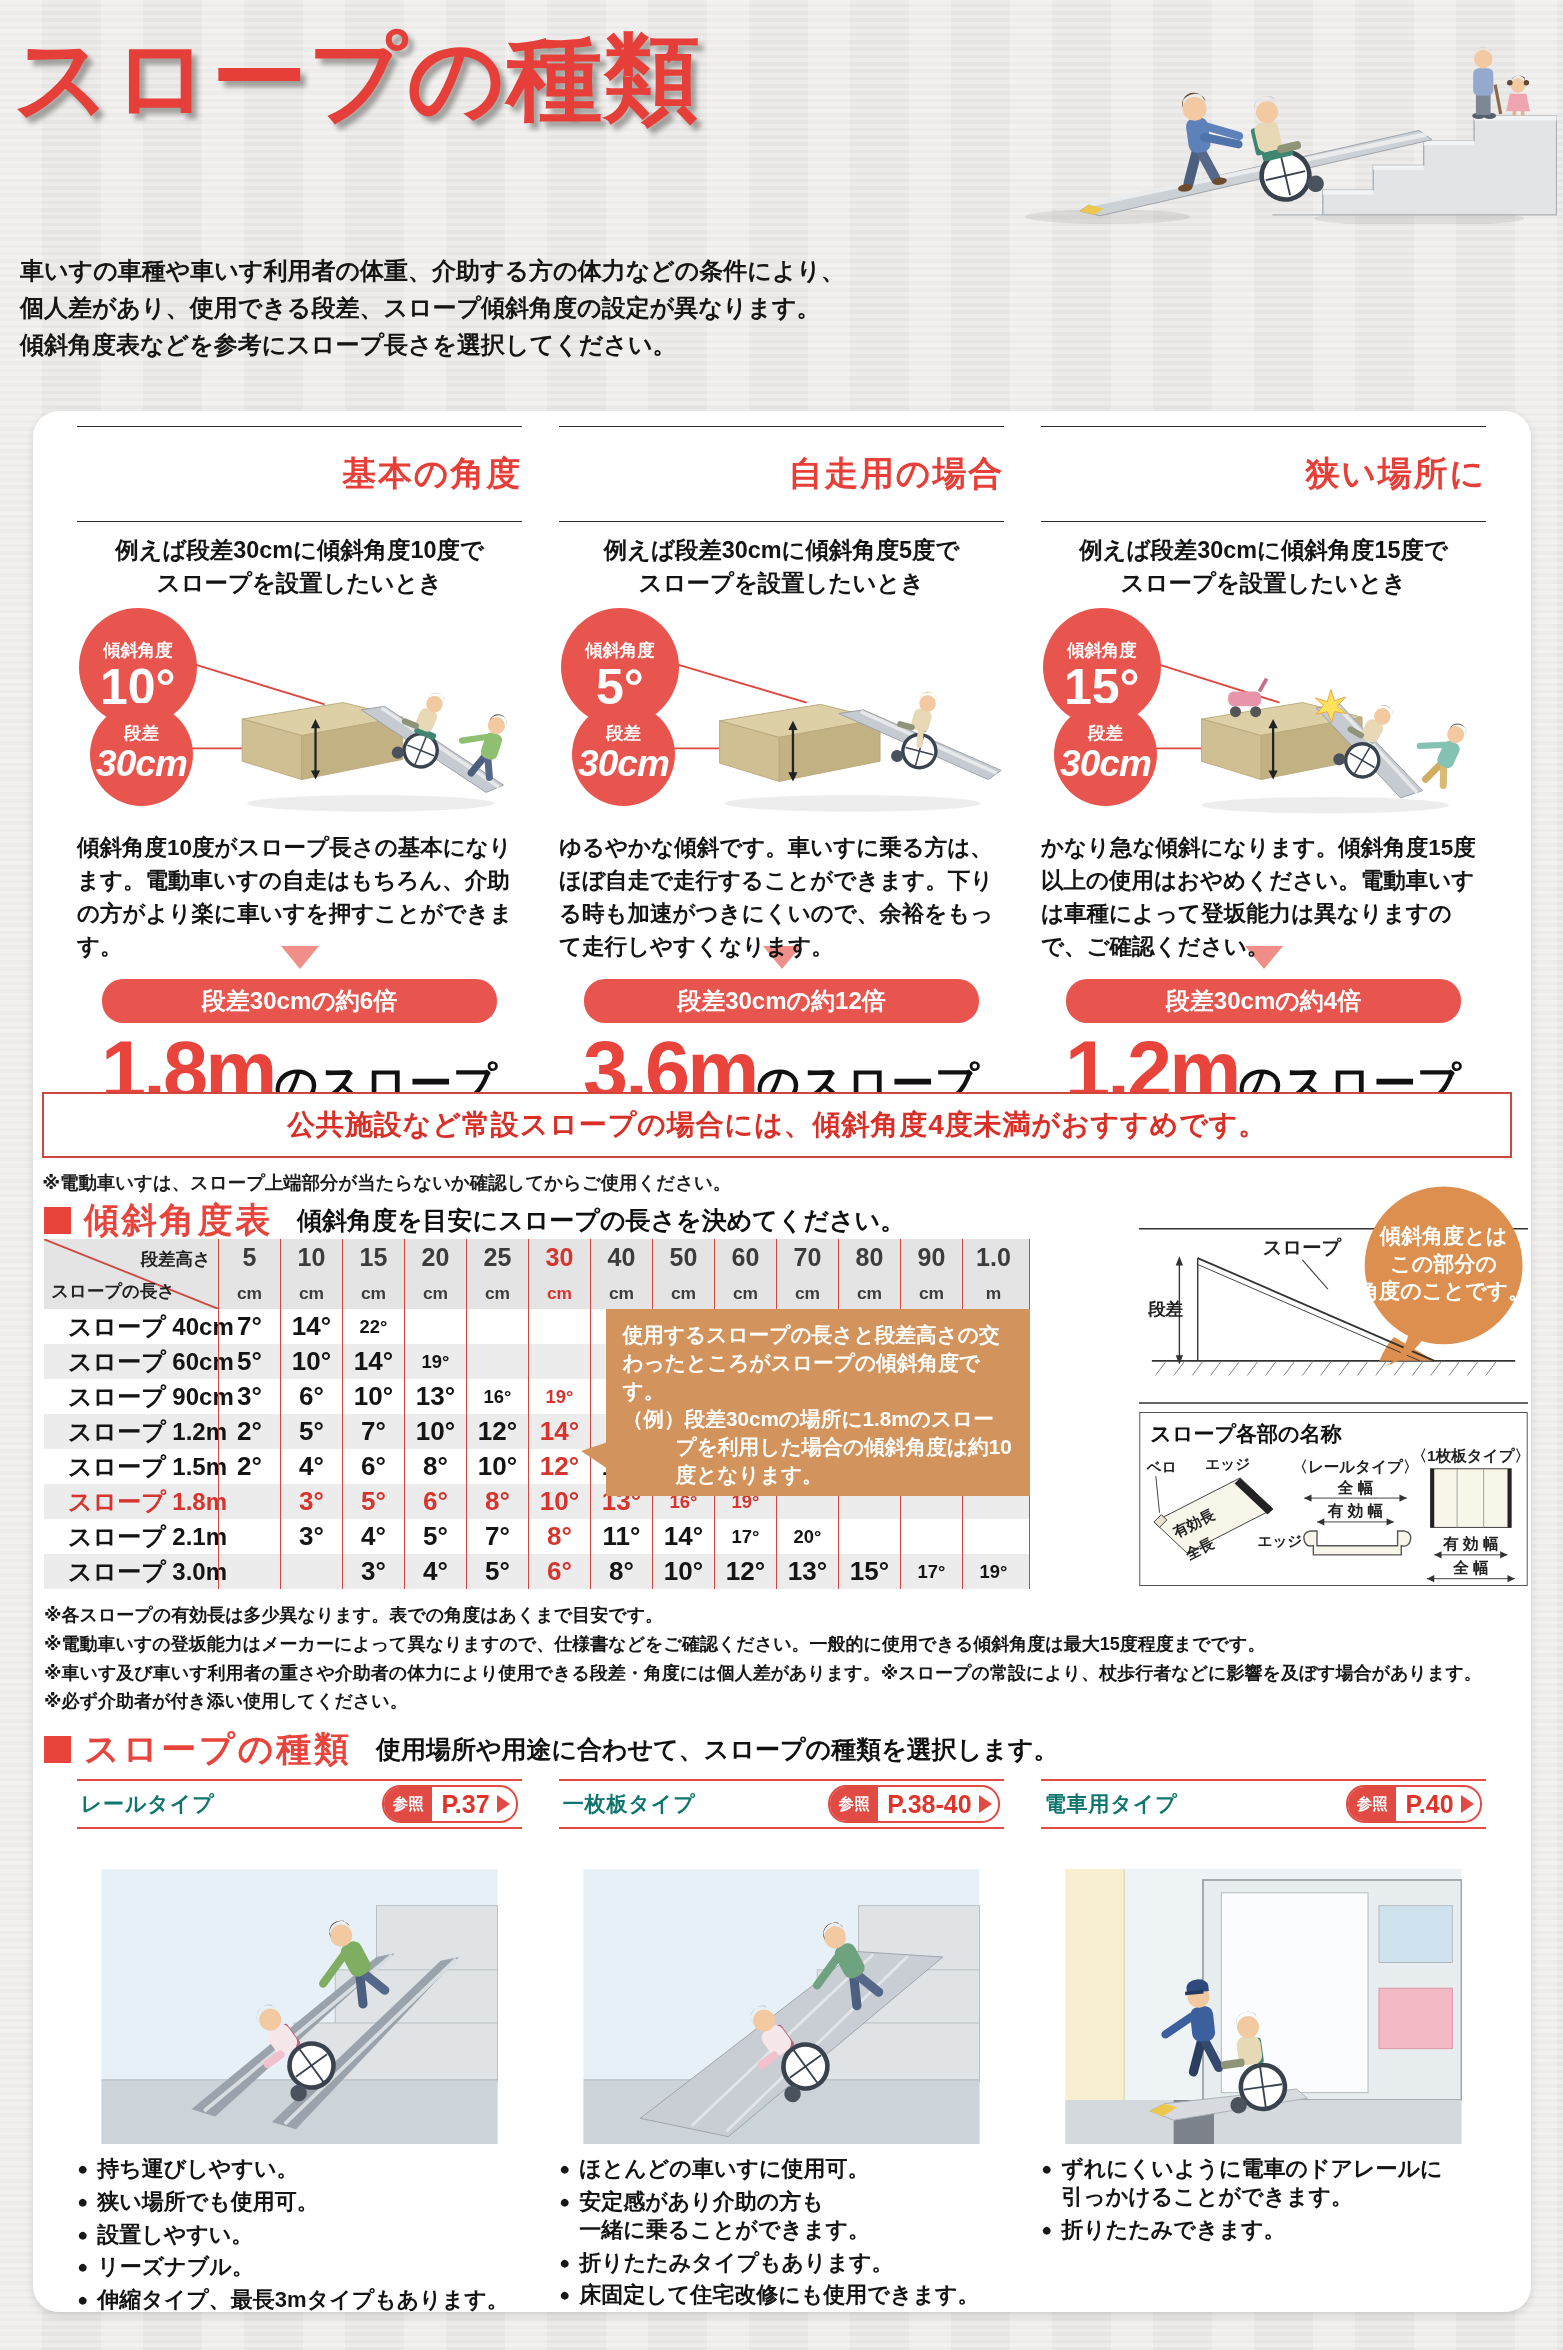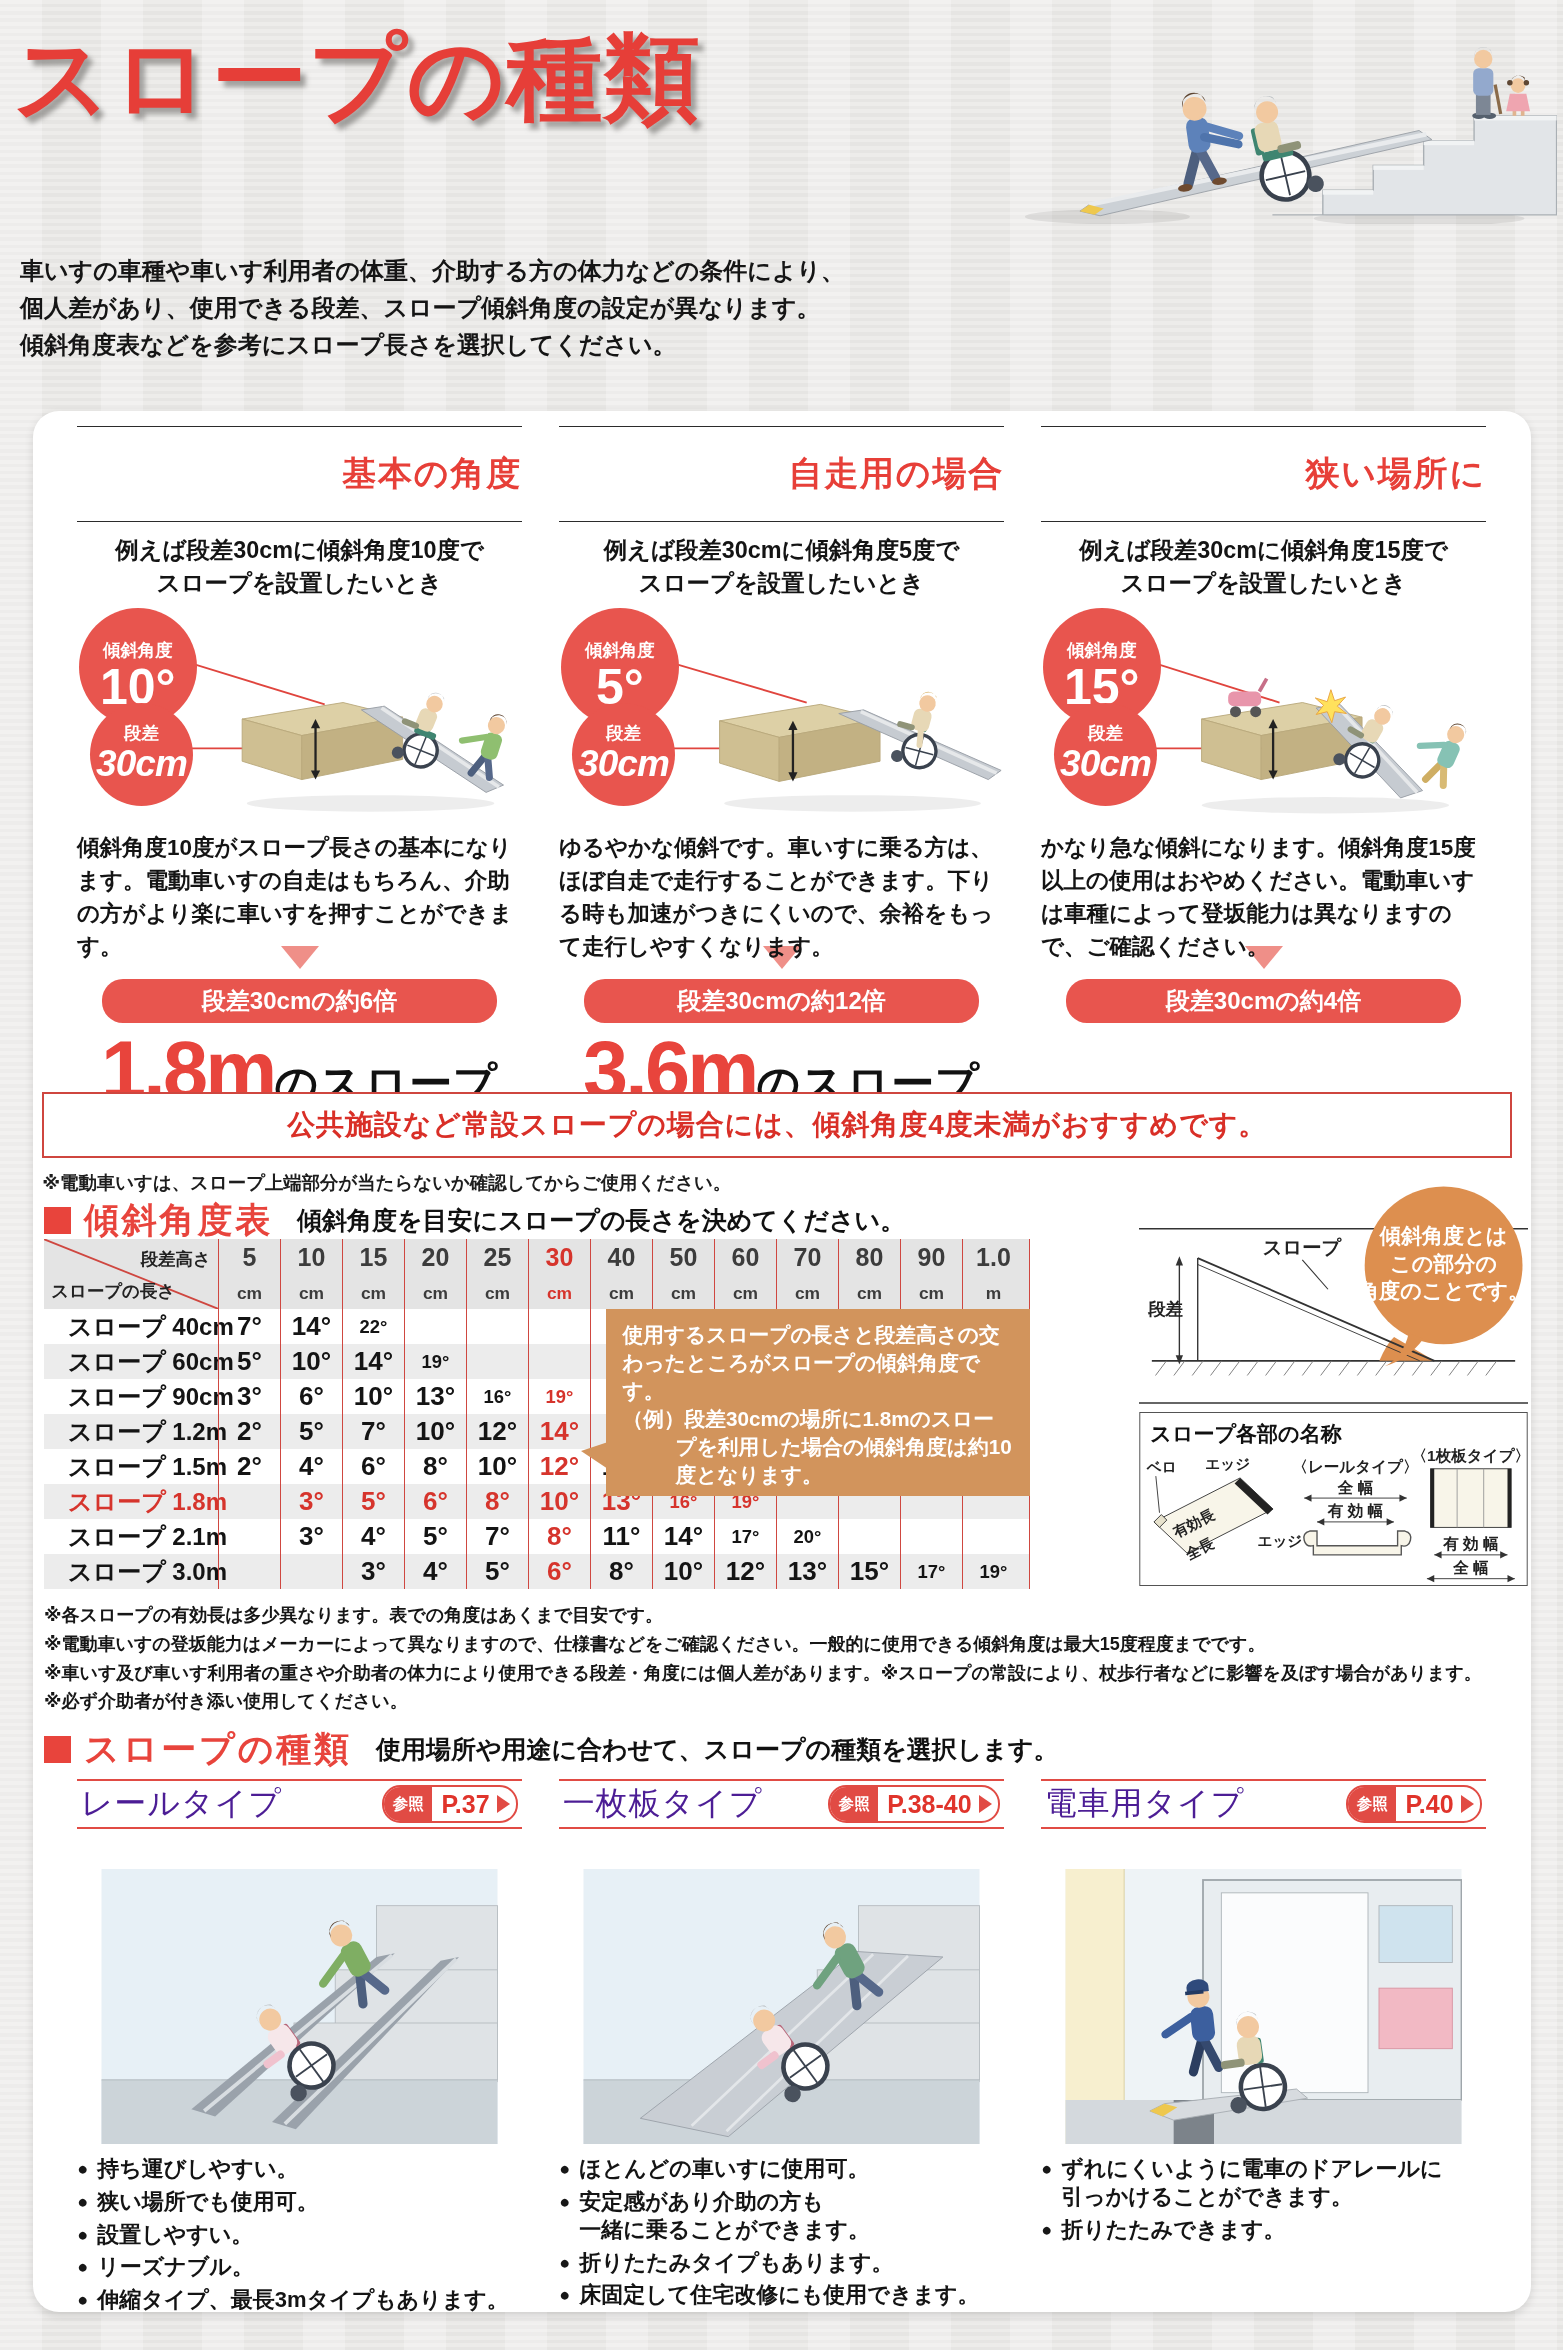--- a/index.html
+++ b/index.html
@@ -94,21 +94,21 @@
   
   .angsvg{position:absolute;left:1106px;top:766px;}
   .partsvg{position:absolute;left:1106px;top:1001px;}
   
   .fnotes{position:absolute;left:11px;top:1190px;width:1480px;font-size:18px;font-weight:600;line-height:1.6;color:#161616;}
   
   .tcol{position:absolute;top:1368px;width:445px;}
   .tcol.c1{left:44px}.tcol.c2{left:526px}.tcol.c3{left:1008px}
   .thd{display:flex;align-items:center;justify-content:space-between;height:50px;
     border-top:2.8px solid #e14b44;border-bottom:2.8px solid #e14b44;padding:0 3.7px;box-sizing:border-box;}
-  .tname{color:#4c1d95;font-size:32px;font-weight:400;letter-spacing:0.9px;}
+  .tname{color:#0f766e;font-size:21px;font-weight:700;letter-spacing:0.9px;}
   .refbadge{display:flex;align-items:center;height:34px;border:2.3px solid #e14b44;border-radius:18.4px;overflow:hidden;background:#fff;}
   .ref-l{background:#e14b44;color:#fff;font-size:15.6px;font-weight:700;padding:0 8.3px;height:100%;display:flex;align-items:center;}
   .ref-r{color:#e0342b;font-size:25px;font-weight:800;padding:0 7.3px 0 9.2px;display:flex;align-items:center;white-space:nowrap;}
   .ref-arrow{width:0;height:0;border-top:9.2px solid transparent;border-bottom:9.2px solid transparent;border-left:13.8px solid #e14b44;margin-right:6.4px;}
   .timg{display:block;margin:40px auto 0 auto;}
   .tbul{margin-top:11px;}
   .bullet{display:flex;font-size:22px;font-weight:600;line-height:1.28;margin-bottom:4.6px;}
   .bullet .dot{flex:0 0 auto;margin-right:9.2px;font-size:18.4px;line-height:1.5;color:#171717;}
   .bullet .btxt{white-space:pre-line;}
 </style>
@@ -327,20 +327,21 @@
           <rect x="-9" y="-48" width="22" height="34" rx="8" fill="#86c2b4"></rect>
           <path d="M-8,-40 L-36,-26" stroke="#86c2b4" stroke-width="8" stroke-linecap="round"></path>
           <circle cx="0" cy="-58" r="11" fill="#f2c9a0"></circle>
           <path d="M-10,-61 a11,11 0 0 1 22,-2 l-3,-7 a13,13 0 0 0 -17,3 z" fill="#5d4430"></path>
         </g>
       </svg>
     </div>
     <div class="desc">かなり急な傾斜になります。傾斜角度15度以上の使用はおやめください。電動車いすは車種によって登坂能力は異なりますので、ご確認ください。</div>
     <div class="down"></div>
     <div class="banner">段差30cmの約4倍</div>
+    <div class="biglen"><span class="num">1.2m</span><span class="suf">のスロープ</span></div>
   </div>
 
   <div class="notice">公共施設など常設スロープの場合には、傾斜角度4度未満がおすすめです。</div>
   <div class="notice-fn">※電動車いすは、スロープ上端部分が当たらないか確認してからご使用ください。</div>
 
   <div class="sec-hd hd1">
     <div class="sq"></div>
     <div class="st">傾斜角度表</div>
     <div class="sn">傾斜角度を目安にスロープの長さを決めてください。</div>
   </div>

